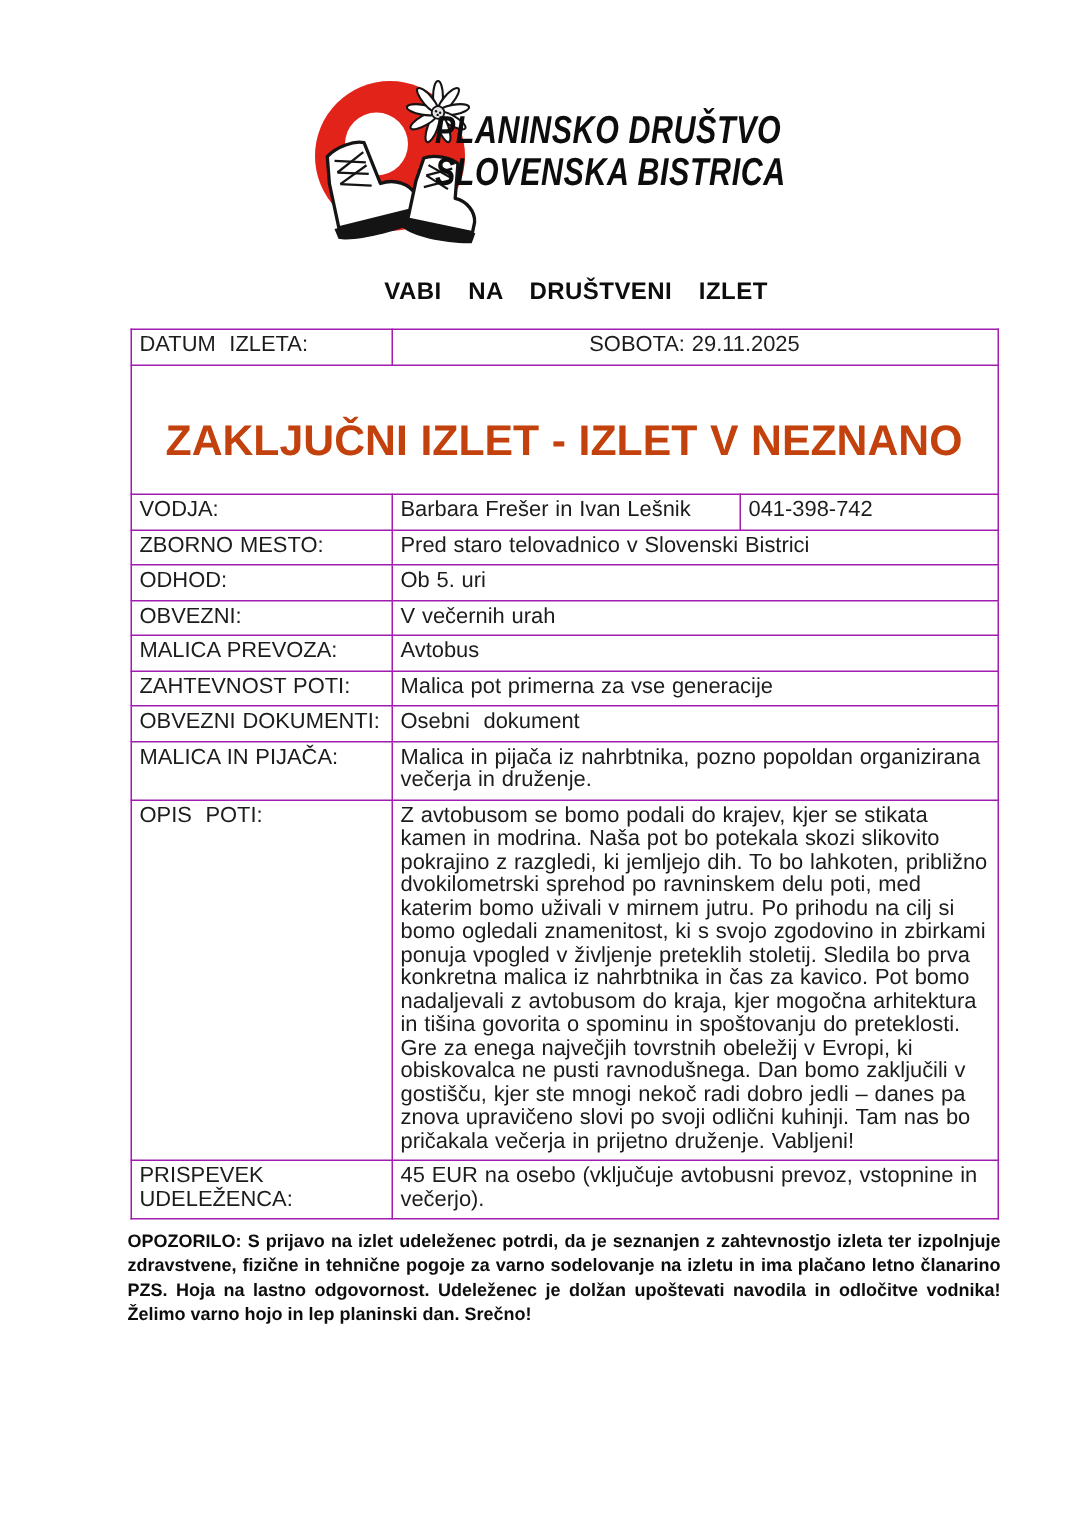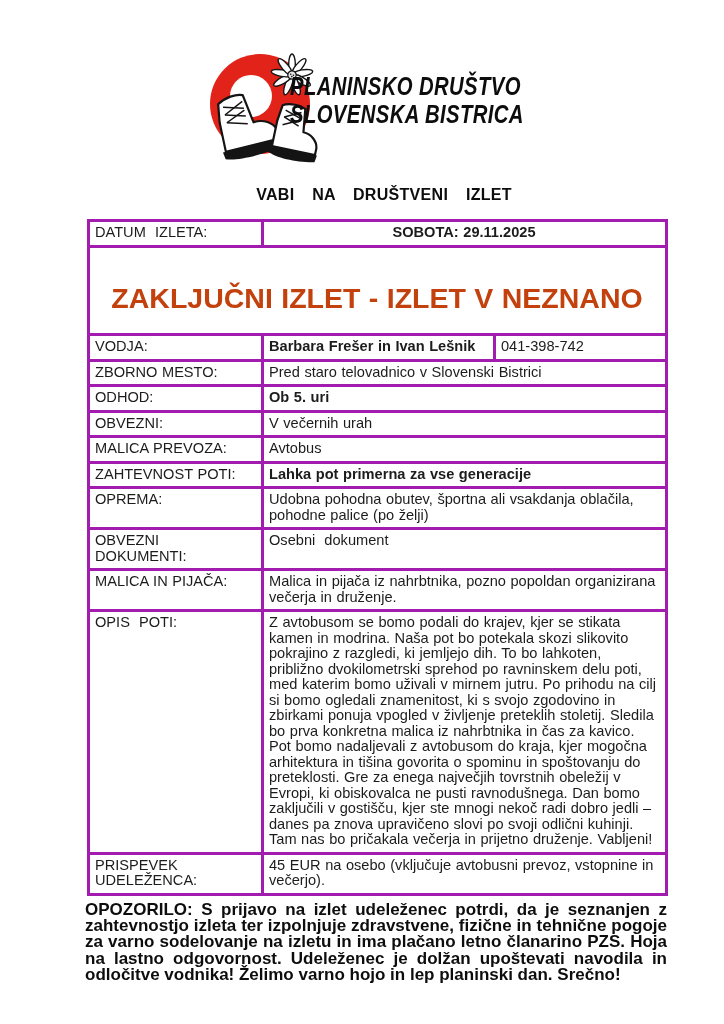--- a/index.html
+++ b/index.html
@@ -31,46 +31,46 @@
 
   
   table.trip {
     margin: 15px 0 0 87px;
     width: 578px;
     border-collapse: collapse;
     table-layout: fixed;
     font-size: 14.6px; line-height: 15.5px;
   }
   table.trip td {
-    border: 3px solid #a21caf;
+    border: 1px solid #a21caf;
     vertical-align: top;
     padding: 3px 6px 4px 5px;
     white-space: pre-wrap;
     word-spacing: 0.5px;
   }
   td.lbl { }
-  .b { font-weight: bold; margin-left: 40px; }
+  .b { font-weight: normal; margin-left: 40px; }
   td.offset-center { text-align: center; padding-right: 180px; }
   td.title-cell {
     text-align: center;
     padding: 3px 4px 16px 4px;
   }
   td.title-cell span {
     color: #c2410c; font-weight: bold; font-size: 28.5px; line-height: 32px;
     letter-spacing: 0px; white-space: nowrap;
   }
   td.pad-b { padding-bottom: 14px; }
   td.pad-b2 { padding-bottom: 9px; }
 
   
   .footer {
     margin: 6px 0 0 85px;
     width: 582px;
     font-weight: bold;
-    font-size: 17px; line-height: 16.4px;
+    font-size: 12px; line-height: 16.4px;
     text-align: justify;
     color: #0d0d0d;
   }
 </style>
 </head>
 <body>
 
 <div class="page">
 
   <div class="logo-row">
@@ -171,27 +171,23 @@
       <td colspan="2">V večernih urah</td>
     </tr>
 
     <tr>
       <td class="lbl">MALICA PREVOZA:</td>
       <td colspan="2">Avtobus</td>
     </tr>
 
     <tr>
       <td class="lbl">ZAHTEVNOST POTI:</td>
-      <td colspan="2" class="b">Lahka pot primerna za vse generacije</td>
-    </tr>
-
-    <tr>
-      <td class="lbl pad-b">OPREMA:</td>
-      <td colspan="2" class="pad-b">Udobna pohodna obutev, športna ali vsakdanja oblačila, pohodne palice (po želji)</td>
-    </tr>
+      <td colspan="2" class="b">Malica pot primerna za vse generacije</td>
+    </tr>
+
 
     <tr>
       <td class="lbl">OBVEZNI DOKUMENTI:</td>
       <td colspan="2">Osebni  dokument</td>
     </tr>
 
     <tr>
       <td class="lbl">MALICA IN PIJAČA:</td>
       <td colspan="2">Malica in pijača iz nahrbtnika, pozno popoldan organizirana večerja in druženje.</td>
     </tr>

